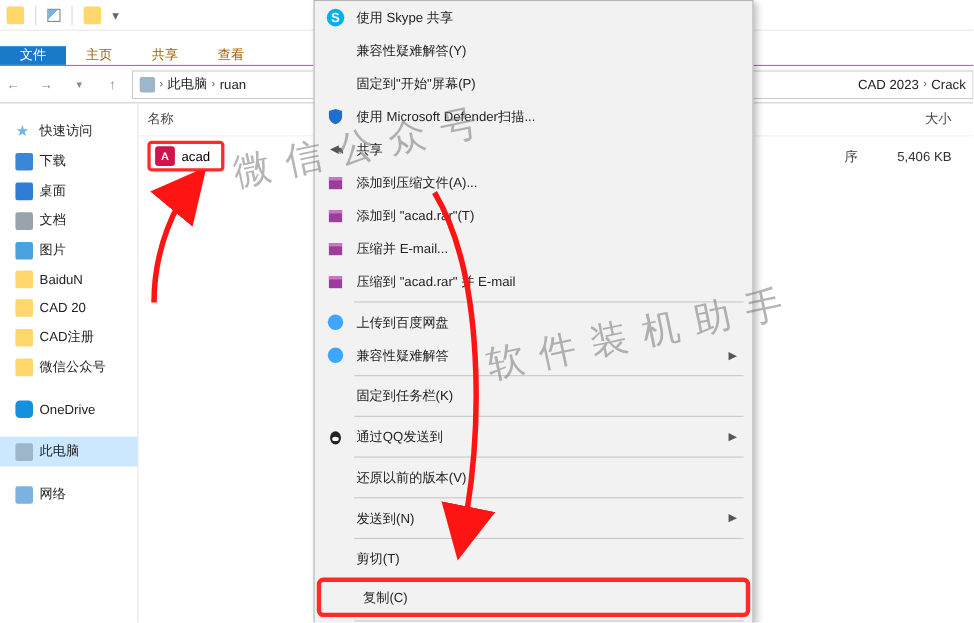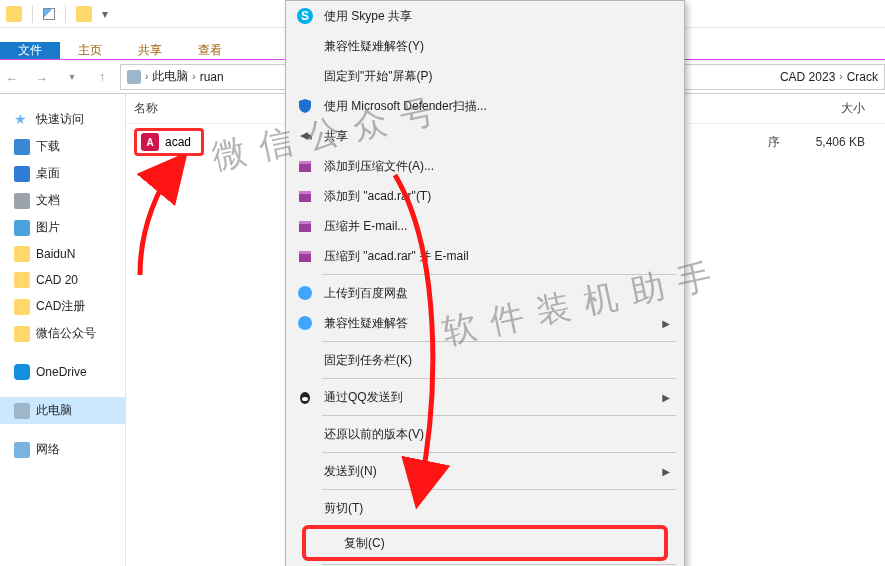--- a/index.html
+++ b/index.html
@@ -49,21 +49,21 @@
 .size-cell { margin-left:auto; padding-right:12px; color:#333; }
 .type-cell { width:40px; color:#444; }
 
 
 .ctxmenu { position:absolute; left:285px; top:0; width:400px; background:#f2f2f2; border:1px solid #b5b5b5; box-shadow:3px 3px 6px rgba(0,0,0,0.25); z-index:50; }
 .mi { display:flex; align-items:center; height:30px; padding:0 14px 0 10px; gap:10px; color:#222; cursor:pointer; }
 .mi .mico { width:18px; height:18px; display:flex; align-items:center; justify-content:center; flex-shrink:0; }
 .mi .arrow { margin-left:auto; color:#555; font-size:10px; }
 .msep { height:1px; background:#c8c8c8; margin:3px 8px 3px 36px; }
 .mi-spacer { width:18px; flex-shrink:0; }
-.highlight-item { border:4px solid #ff2a2a; border-radius:6px; margin:2px 16px; }
+.highlight-item { border:4px solid #ff2a2a; border-radius:6px; margin:2px 2px; }
 .highlight-item .mi { height:28px; }
 
 
 svg.annot { position:absolute; z-index:60; pointer-events:none; }
 
 
 .watermark { position:absolute; color:rgba(120,120,120,0.55); font-size:34px; pointer-events:none; z-index:70; font-family:"KaiTi","STKaiti",serif; transform:rotate(-12deg); letter-spacing:14px; }
 </style>
 </head>
 <body>

